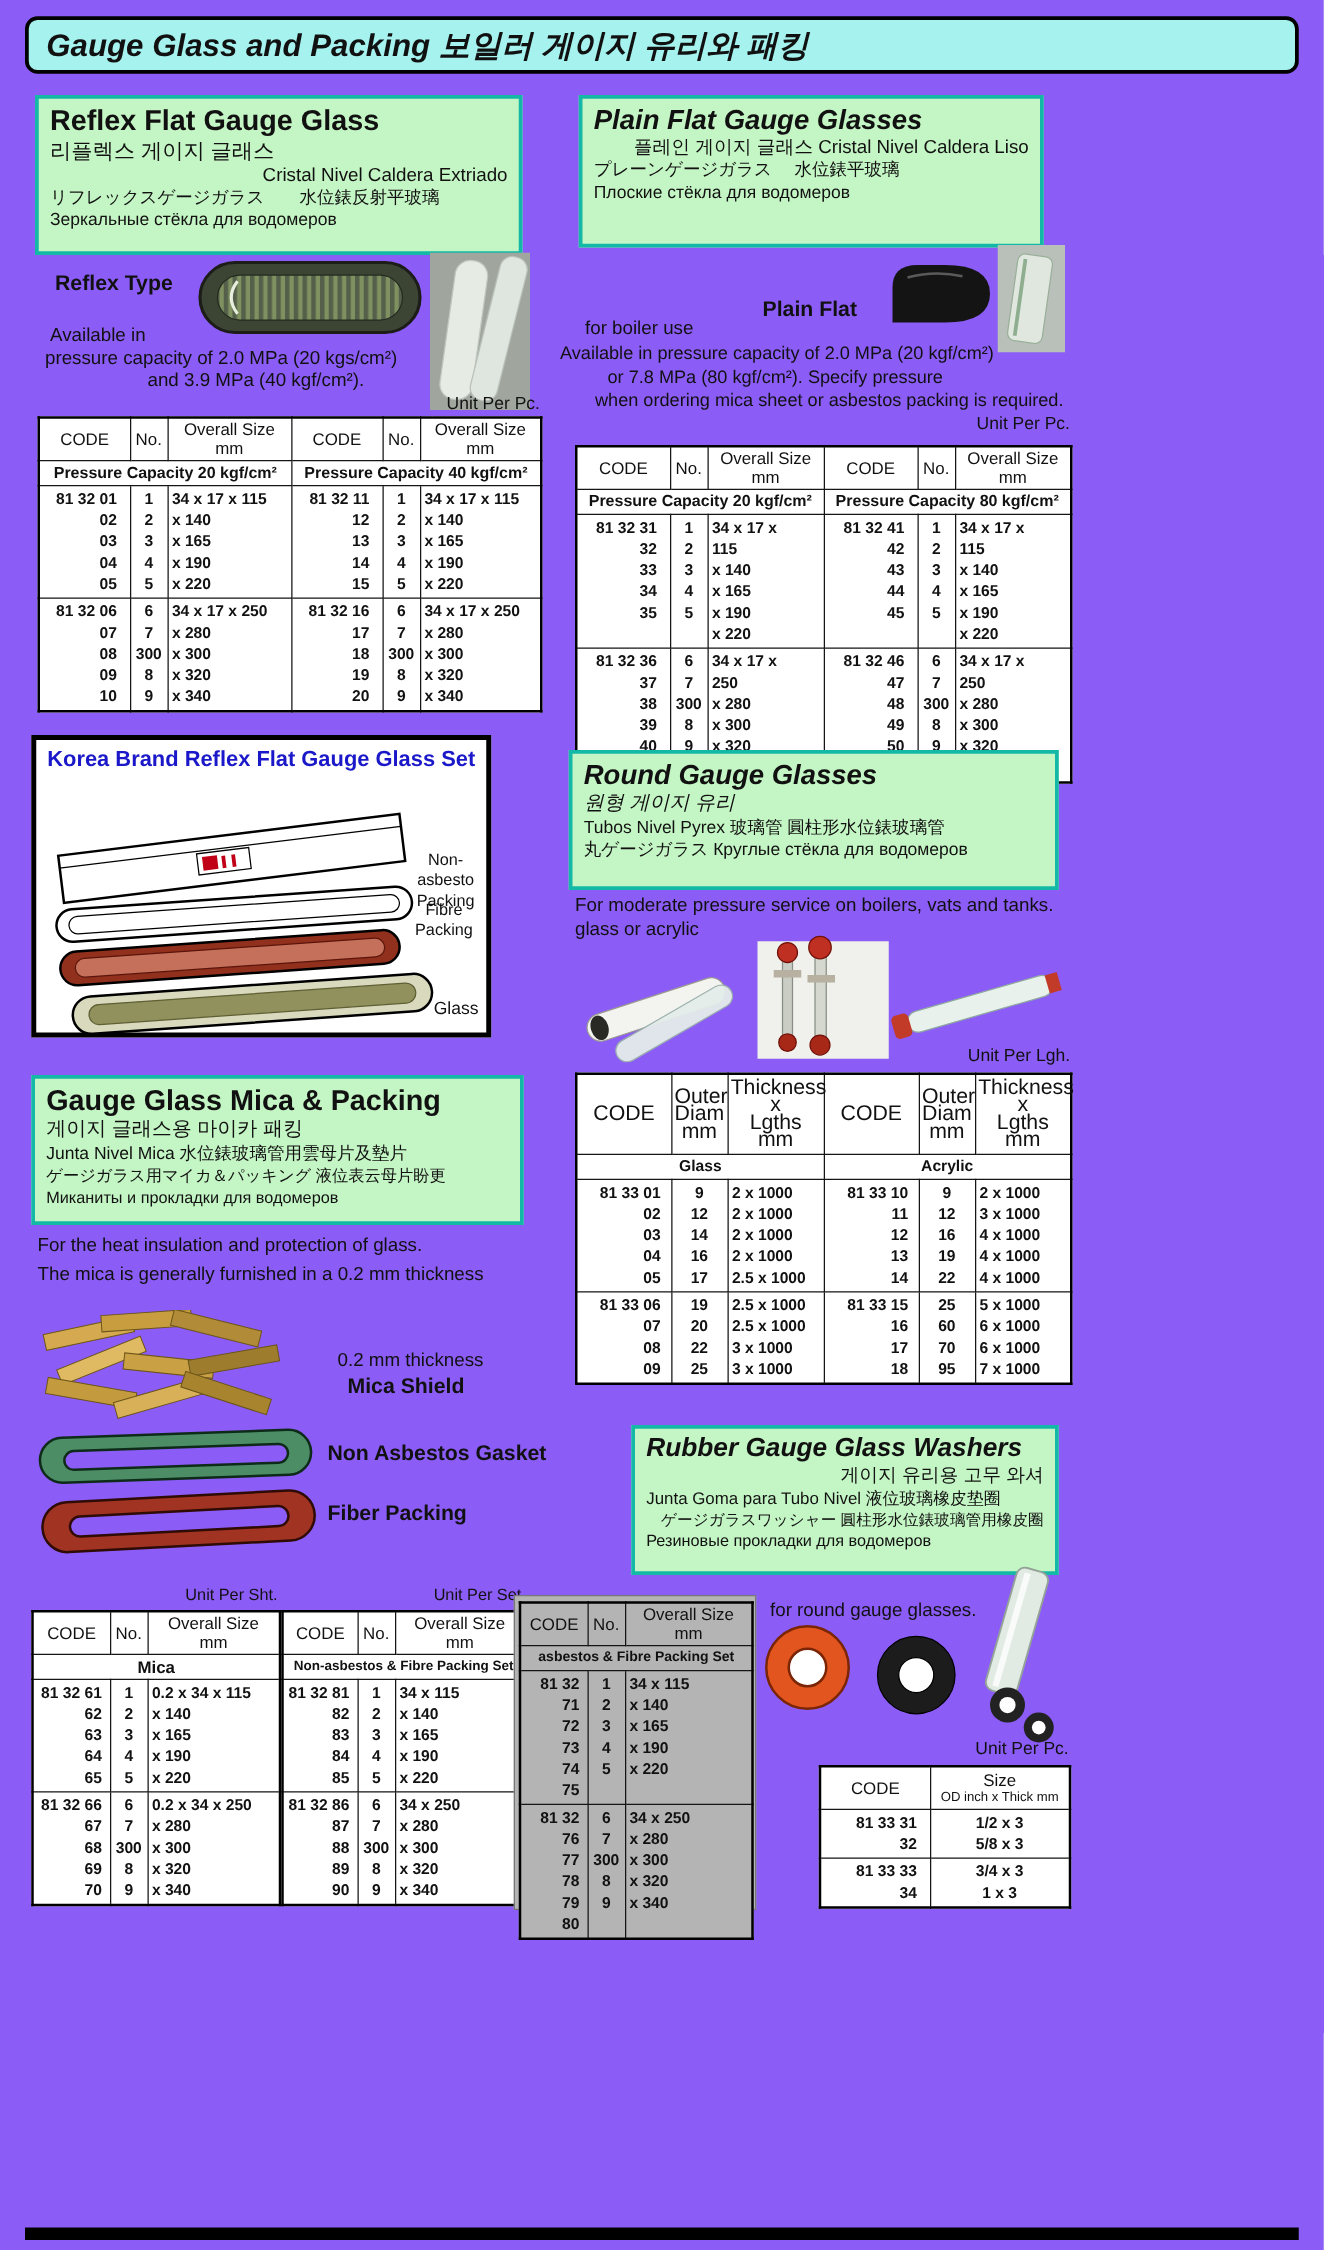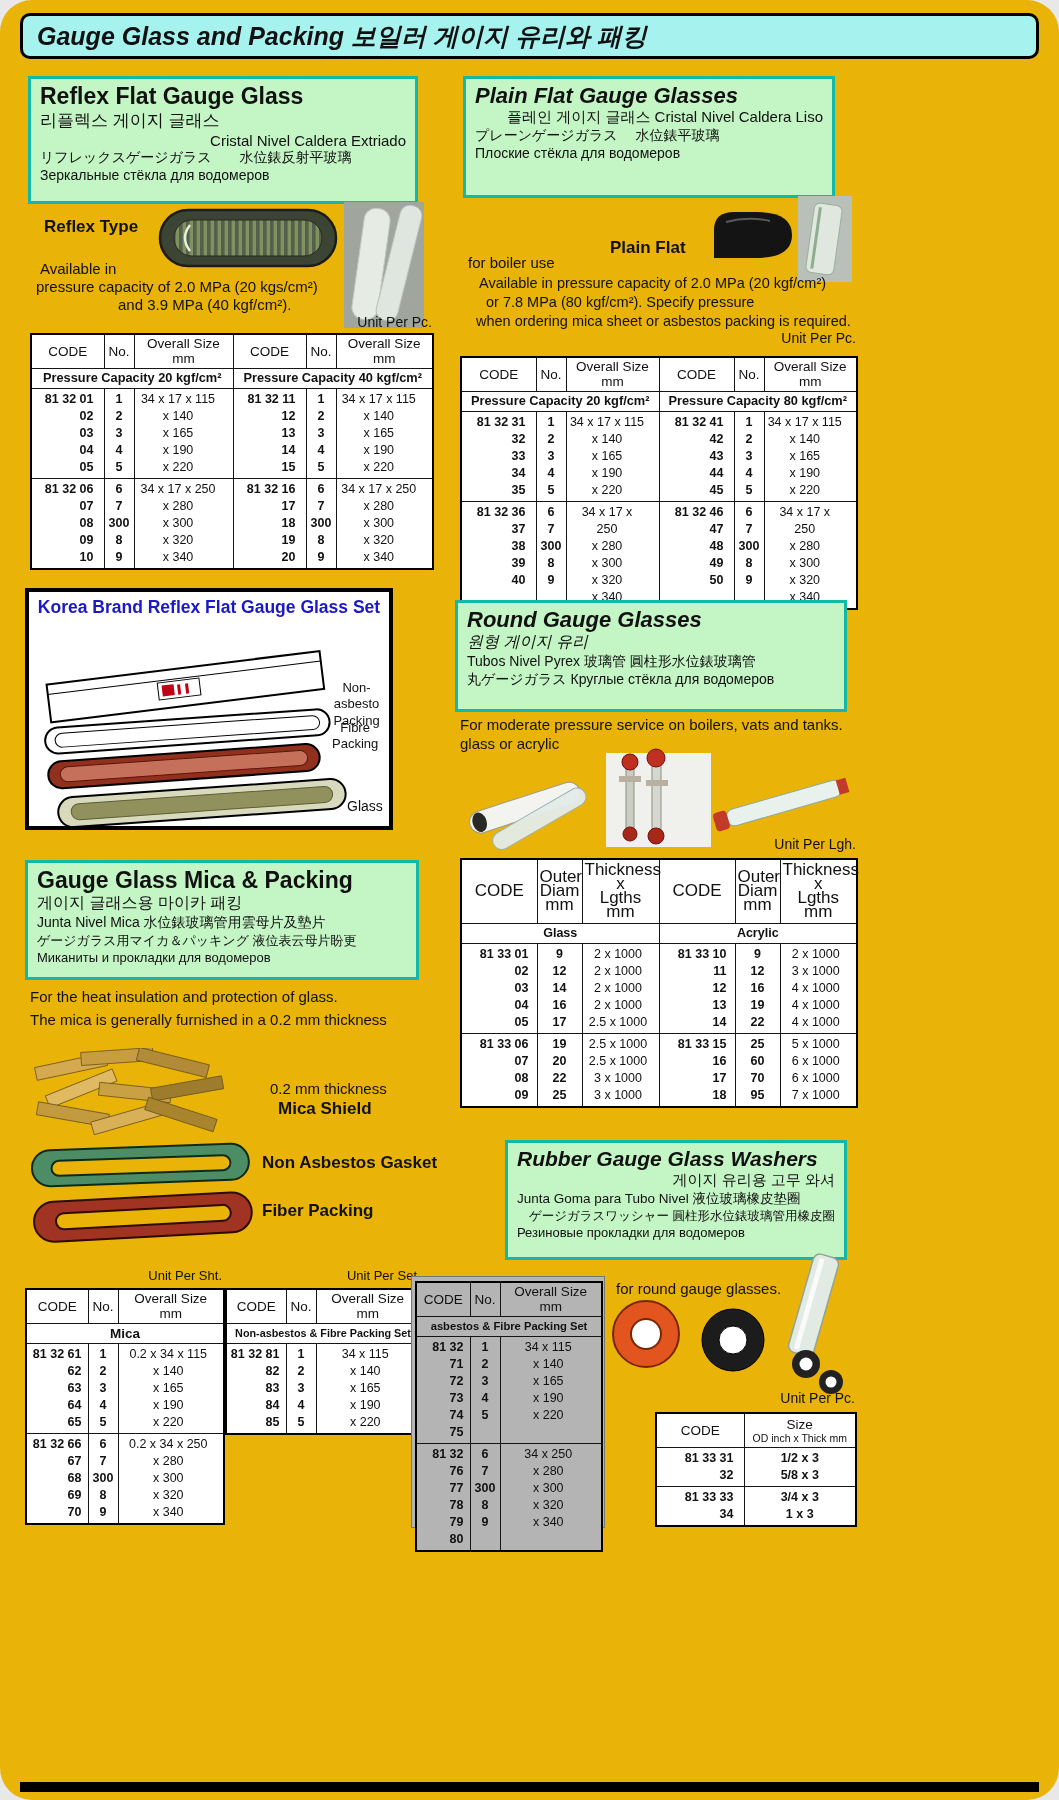--- a/index.html
+++ b/index.html
@@ -1,17 +1,17 @@
 <!DOCTYPE html>
 <html><head>
 <meta charset="utf-8">
 <style>
   * { margin:0; padding:0; box-sizing:border-box; }
   body { background:#e8e8e8; font-family:"Liberation Sans", sans-serif; color:#111; }
-  .page { position:relative; width:1059px; height:1800px; background:#eab308; overflow:hidden; margin:0 auto;border-radius:32px; }
+  .page { position:relative; width:1059px; height:1800px; background:#8b5cf6; overflow:hidden; margin:0 auto; }
   .abs { position:absolute; }
   .pre { white-space:pre-line; }
   .banner { position:absolute; left:20px; top:13px; width:1019px; height:46px; background:#a5f2ef;
             border:3px solid #000; border-radius:10px; display:flex; align-items:center;
             padding-left:14px; font-style:italic; font-weight:bold; font-size:25px; }
   .greenbox { position:absolute; background:#c4f5c4; border:3px solid #14b8a6; padding:4px 9px; }
   .gb-title { font-weight:bold; font-size:23px; line-height:1.15; }
   .gb-title.it { font-style:italic; }
   .s17{font-size:17px;} .s16{font-size:16px;} .s15{font-size:15px;text-align:right;} .s145{font-size:14.5px;}
   .s14{font-size:14px;} .s135{font-size:13.5px;} .s13{font-size:13px;} .s125{font-size:12.5px;text-align:right;}
@@ -21,21 +21,21 @@
   .unit { position:absolute; font-size:14px; text-align:right; width:200px; }
 
   table.spec { position:absolute; border-collapse:collapse; background:#fff; border:2px solid #000; table-layout:fixed; }
   table.spec td { border:1px solid #151515; vertical-align:top; font-size:12.5px; line-height:17px; padding:2px 3px; text-align:center; }
   table.spec tr.hdr td { vertical-align:middle; font-size:13.5px; line-height:15px; height:34px; padding:1px 2px; font-weight:normal; }
   table.spec tr.hdr.tall td { height:64px; font-size:17px; line-height:14px; }
   table.spec tr.cap td { font-weight:bold; font-size:12.8px; height:20px; line-height:16px; padding:1px 1px; vertical-align:middle; }
   table.spec tr.sub td { font-weight:bold; height:19px; line-height:15px; vertical-align:middle; }
   table.spec td.code { text-align:right; padding-right:10px; font-weight:bold; }
   table.spec td.no   { text-align:center; font-weight:bold; }
-  table.spec td.size { text-align:center; padding-right:14px; font-weight:normal; }
+  table.spec td.size { text-align:left; padding-right:14px; font-weight:bold; }
   table.spec td.ctr  { text-align:center; font-weight:bold; }
   table.small td.code { padding-right:6px; }
   table.small td.size { padding-right:8px; }
   table.gray, table.gray td { background:#b4b4b4; }
   .graypanel { position:absolute; background:#b4b4b4; border:1px solid #777; }
   .sz2 { font-size:10.5px; line-height:12px; }
   .footbar { position:absolute; background:#000; }
   .koreabox { position:absolute; background:#fff; border:4px solid #000; }
   .korea-title { text-align:center; font-weight:bold; font-size:17.5px; color:#1a18c8; padding-top:5px; }
 </style>
@@ -192,21 +192,21 @@
   <div class="abs" style="left:798px;top:196px;">
     <svg width="54" height="86">
       <rect width="54" height="86" fill="#b9bfb9"></rect>
       <rect x="12" y="8" width="28" height="70" rx="6" fill="#dfe7df" stroke="#9ab09a" transform="rotate(8 26 43)"></rect>
       <line x1="18" y1="12" x2="18" y2="74" stroke="#8fae8f" stroke-width="3" transform="rotate(8 26 43)"></line>
     </svg>
   </div>
 
   <div class="lbl s15" style="left:468px;top:254px;">for boiler use</div>
   <div class="lbl b s17" style="left:610px;top:237px;">Plain Flat</div>
-  <div class="lbl s145" style="left:479px;top:274px;">Available in   pressure capacity of 2.0 MPa (20  kgf/cm²)</div>
+  <div class="lbl s145" style="left:448px;top:274px;">Available in   pressure capacity of 2.0 MPa (20  kgf/cm²)</div>
   <div class="lbl s145" style="left:486px;top:293px;">or  7.8  MPa   (80 kgf/cm²). Specify pressure</div>
   <div class="lbl s145" style="left:476px;top:312px;">when ordering  mica sheet or asbestos packing is required.</div>
   <div class="unit" style="left:656px;top:330px;">Unit Per Pc.</div>
 
   <table class="spec" style="left:460px;top:356px;width:396px;">
     <colgroup>
         <col style="width:75px">
         <col style="width:30px">
         <col style="width:93px">
         <col style="width:75px">
@@ -643,20 +643,37 @@
 2
 3
 4
 5</td>
         <td class="pre size">34 x 115
 x 140
 x 165
 x 190
 x 220</td>
       </tr>
+      <tr class="grp">
+        <td class="pre code">81 32 86
+87
+88
+89
+90</td>
+        <td class="pre no">6
+7
+300
+8
+9</td>
+        <td class="pre size">34 x 250
+x 280
+x 300
+x 320
+x 340</td>
+      </tr>
     </tbody>
   </table>
 
   <div class="graypanel" style="left:411px;top:1276px;width:194px;height:252px;"></div>
   <table class="spec small gray" style="left:415px;top:1281px;width:186px;">
     <colgroup>
         <col style="width:54px">
         <col style="width:30px">
         <col style="width:102px">
       </colgroup>

